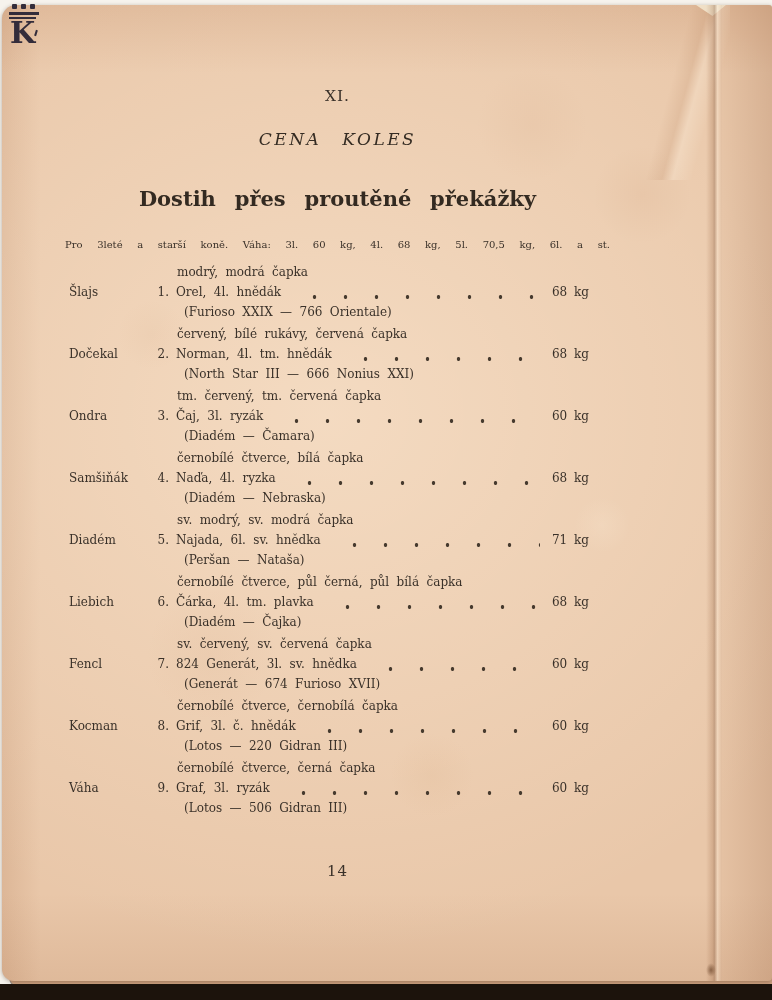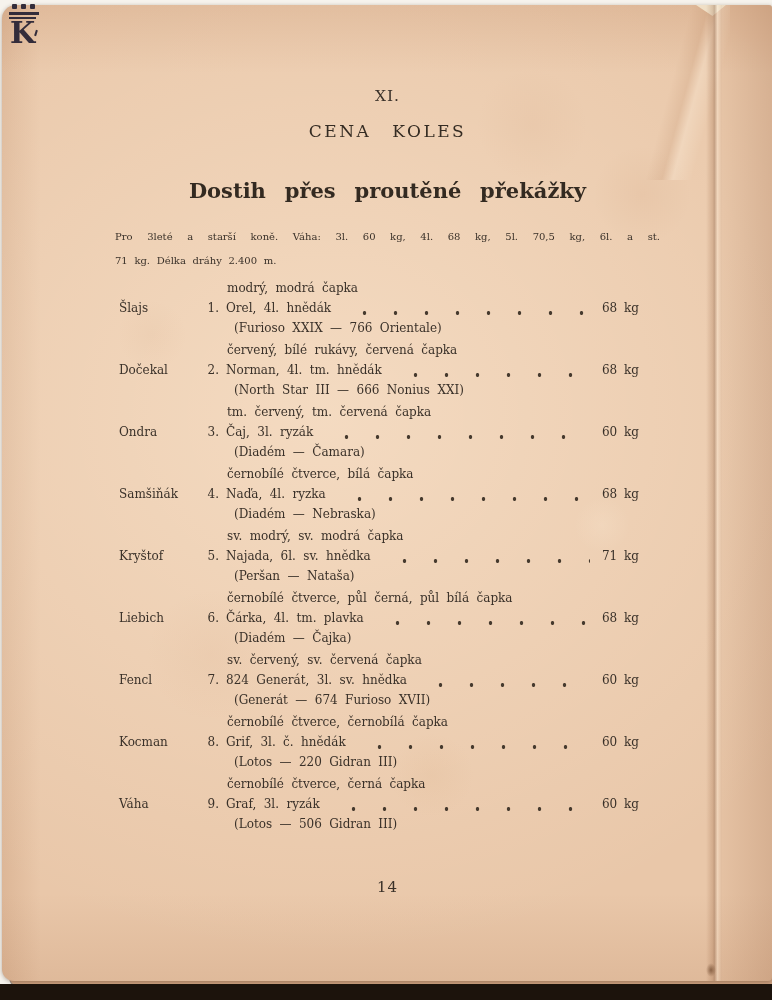--- a/index.html
+++ b/index.html
@@ -85,33 +85,34 @@
     letter-spacing: 0; margin-top: 1px; padding-left: 1px;
   }
   .stamp-tick {
     position: absolute; left: 26px; top: 26px; width: 2px; height: 6px;
     background: #332c3a; transform: rotate(18deg);
   }
 
   
   .content {
     position: absolute; inset: 0;
-    padding-left: 113px;
+    padding-left: 63px;
     color: #3a3129;
   }
   .content * { box-sizing: border-box; }
 
   .section-number {
     margin-top: 82px; width: 545px; text-align: center;
     font-size: 15.5px; letter-spacing: 1px;
   }
   .race-title {
-    margin-top: 16px; width: 545px; text-align: center;
+    margin-top: 24px; width: 545px; text-align: center;
     font-size: 17px; letter-spacing: 2.5px; word-spacing: 13px;
     color: #352c23;
+    font-style: italic;
   }
   .race-subtitle {
     margin-top: 37px; width: 545px; text-align: center;
     font-size: 21px; font-weight: bold; word-spacing: 0.55em;
     color: #332a21;
   }
 
   .conditions { margin-top: 22px; width: 545px; font-size: 10px; line-height: 24px; }
   .conditions .l1 { text-align: justify; text-align-last: justify; word-spacing: 0.25em; }
   .conditions .l2 { word-spacing: 0.35em; }
@@ -165,21 +166,20 @@
     <div class="stamp-k">K</div>
   </div>
 
   <div class="content">
     <div class="section-number">XI.</div>
     <div class="race-title">CENA KOLES</div>
     <div class="race-subtitle">Dostih přes proutěné překážky</div>
 
     <div class="conditions">
       <div class="l1">Pro 3leté a starší koně. Váha: 3l. 60 kg, 4l. 68 kg, 5l. 70,5 kg, 6l. a st.</div>
-      <div class="l2">71 kg. Délka dráhy 2.400 m.</div>
     </div>
 
     <div class="entries">
   <div class="entry">
     <div class="colors-line">modrý, modrá čapka</div>
     <div class="entry-row">
       <span class="jockey">Šlajs</span>
       <span class="num">1.</span>
       <span class="horse">Orel, 4l. hnědák</span>
       <span class="dot-leader"></span>
@@ -220,21 +220,21 @@
       <span class="horse">Naďa, 4l. ryzka</span>
       <span class="dot-leader"></span>
       <span class="weight">68 kg</span>
     </div>
     <div class="pedigree">(Diadém — Nebraska)</div>
   </div>
 
   <div class="entry">
     <div class="colors-line">sv. modrý, sv. modrá čapka</div>
     <div class="entry-row">
-      <span class="jockey">Kryštof</span>
+      <span class="jockey">Diadém</span>
       <span class="num">5.</span>
       <span class="horse">Najada, 6l. sv. hnědka</span>
       <span class="dot-leader"></span>
       <span class="weight">71 kg</span>
     </div>
     <div class="pedigree">(Peršan — Nataša)</div>
   </div>
 
   <div class="entry">
     <div class="colors-line">černobílé čtverce, půl černá, půl bílá čapka</div>

